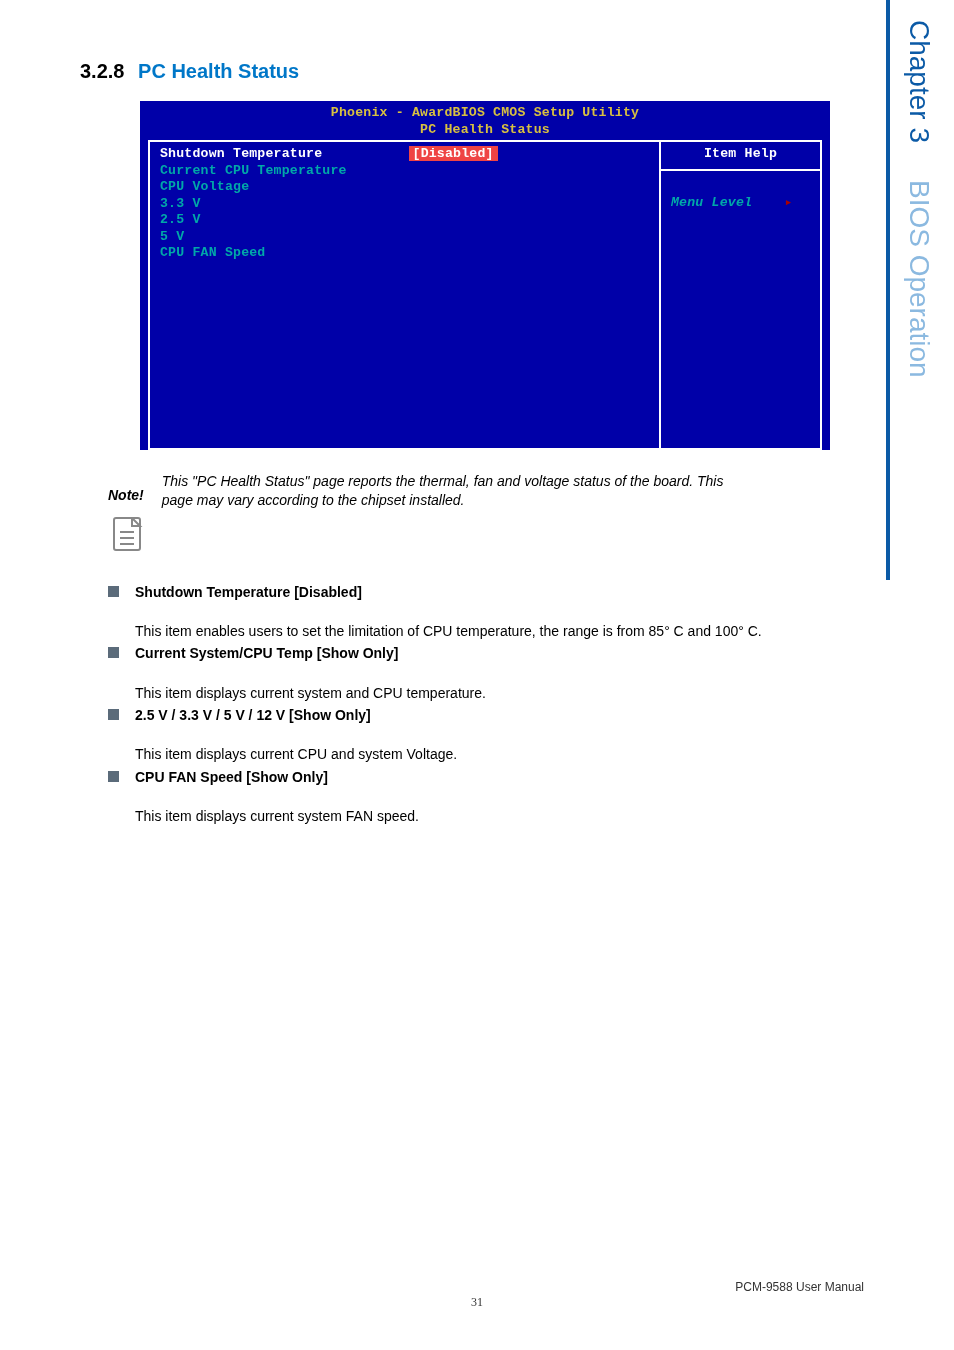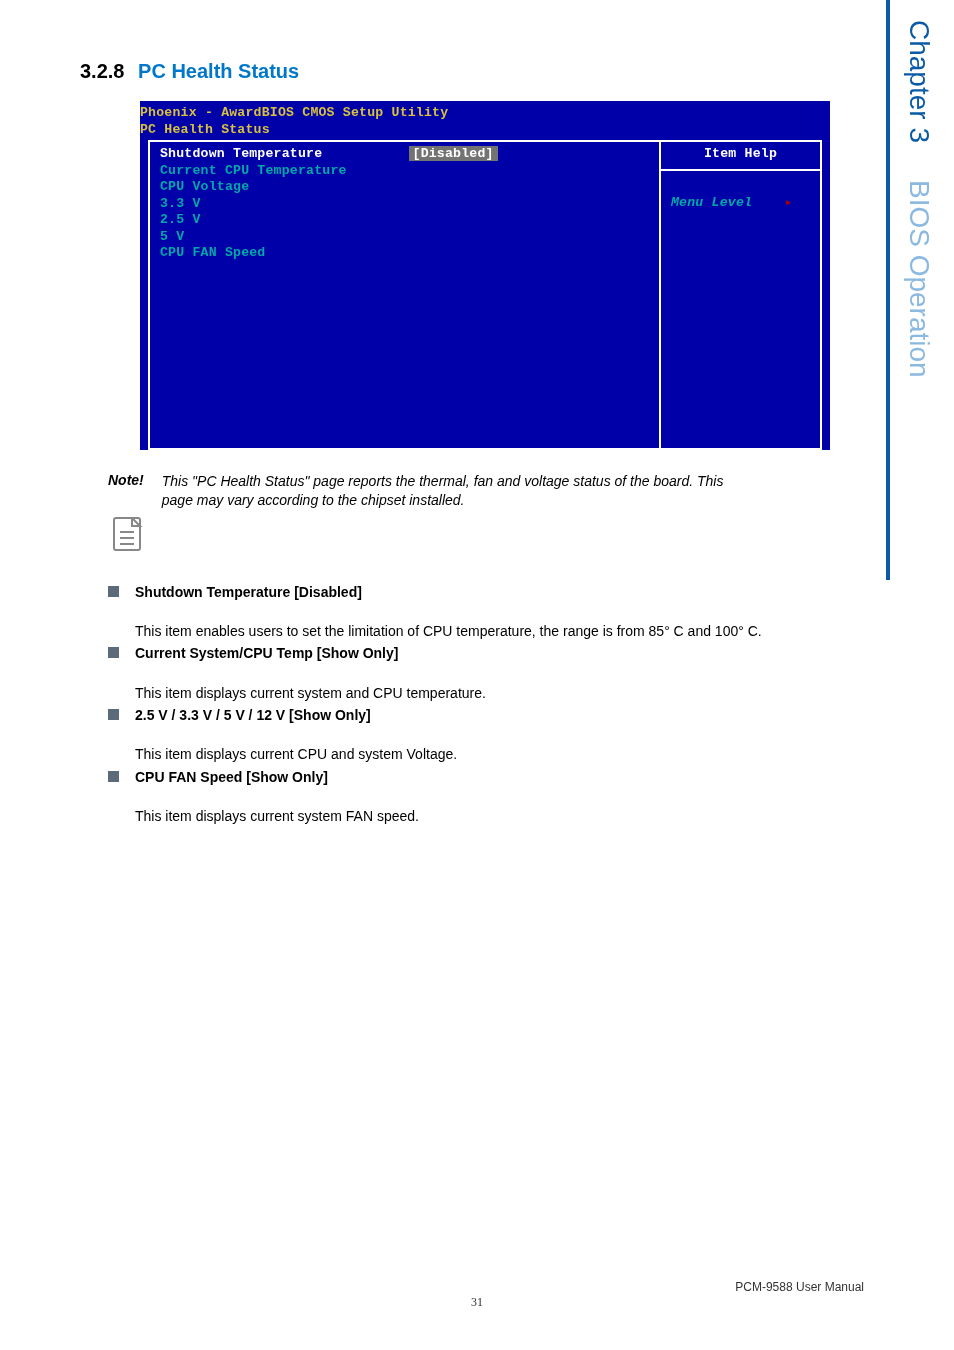--- a/index.html
+++ b/index.html
@@ -27,38 +27,38 @@
     width: 690px;
     background: #0000a8;
     font-family: "Courier New", monospace;
     font-size: 13.2px;
     line-height: 1.25;
     font-weight: bold;
     letter-spacing: 0.2px;
   }
   .bios-header {
     color: #d8c040;
-    text-align: left;
+    text-align: center;
     padding: 4px 0 2px 0;
     white-space: pre;
   }
   .bios-box {
     margin: 0 8px 4px 8px;
     border: 2px solid #fff;
     display: flex;
     height: 310px;
   }
   .bios-left {
     flex: 1;
     border-right: 2px solid #fff;
     padding: 4px 10px;
     color: #00a8a8;
   }
   .bios-left .sel-label { color: #fff; }
-  .bios-left .sel-val { background: #737373; color: #fff; padding: 0 4px; }
+  .bios-left .sel-val { background: #ef4444; color: #fff; padding: 0 4px; }
   .bios-right {
     width: 159px;
     padding: 4px 10px;
     color: #fff;
   }
   .bios-right .menu-row {
     margin-top: 24px;
     color: #00a8a8;
     font-style: italic;
   }
@@ -77,20 +77,21 @@
     display: flex;
     margin: 22px 0 0 28px;
     align-items: flex-start;
   }
   .note-label {
     font-weight: bold;
     font-style: italic;
     font-size: 14px;
     margin-right: 18px;
     white-space: nowrap;
+    margin-top: 15px;
   }
   .note-text {
     font-style: italic;
     font-size: 14px;
     line-height: 1.35;
     max-width: 590px;
   }
   .note-icon {
     margin: 4px 0 0 30px;
     width: 36px;

